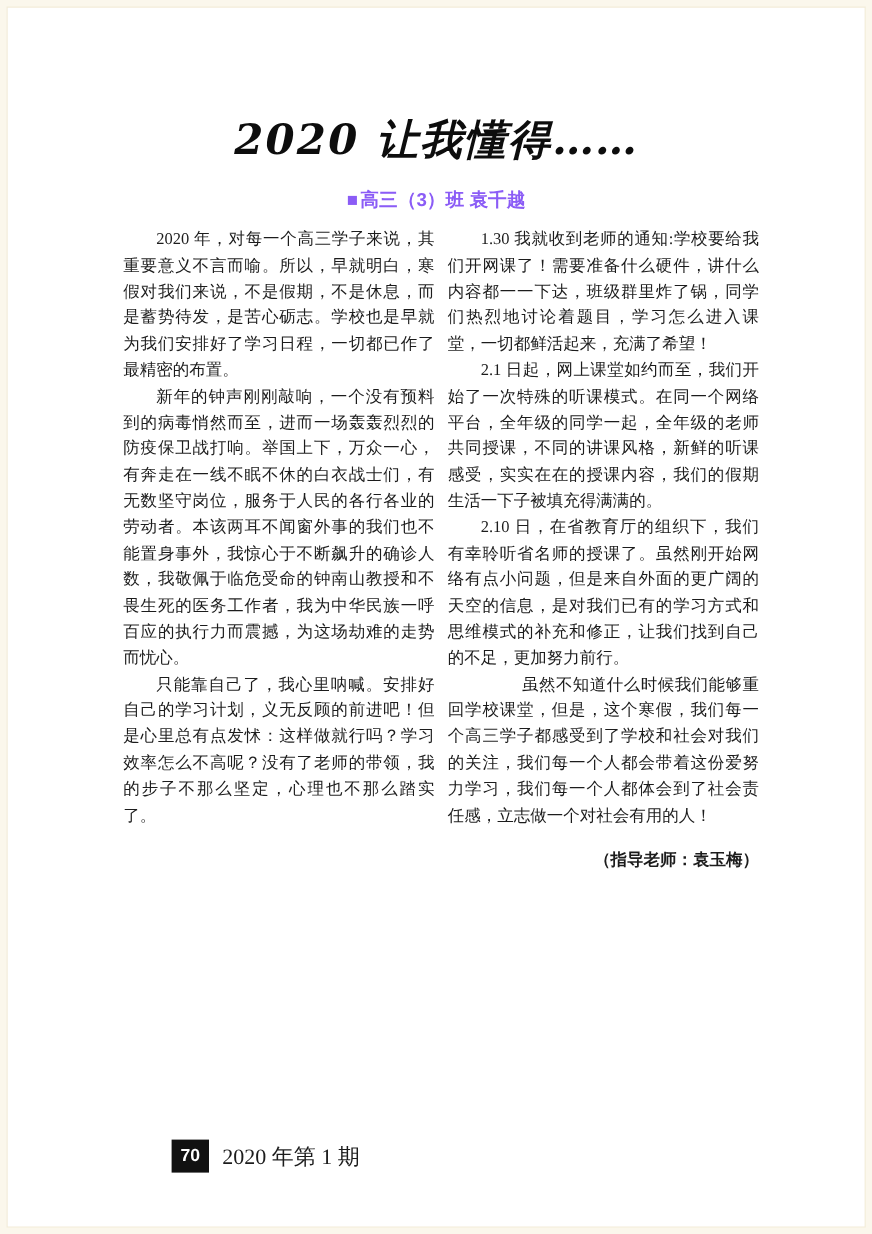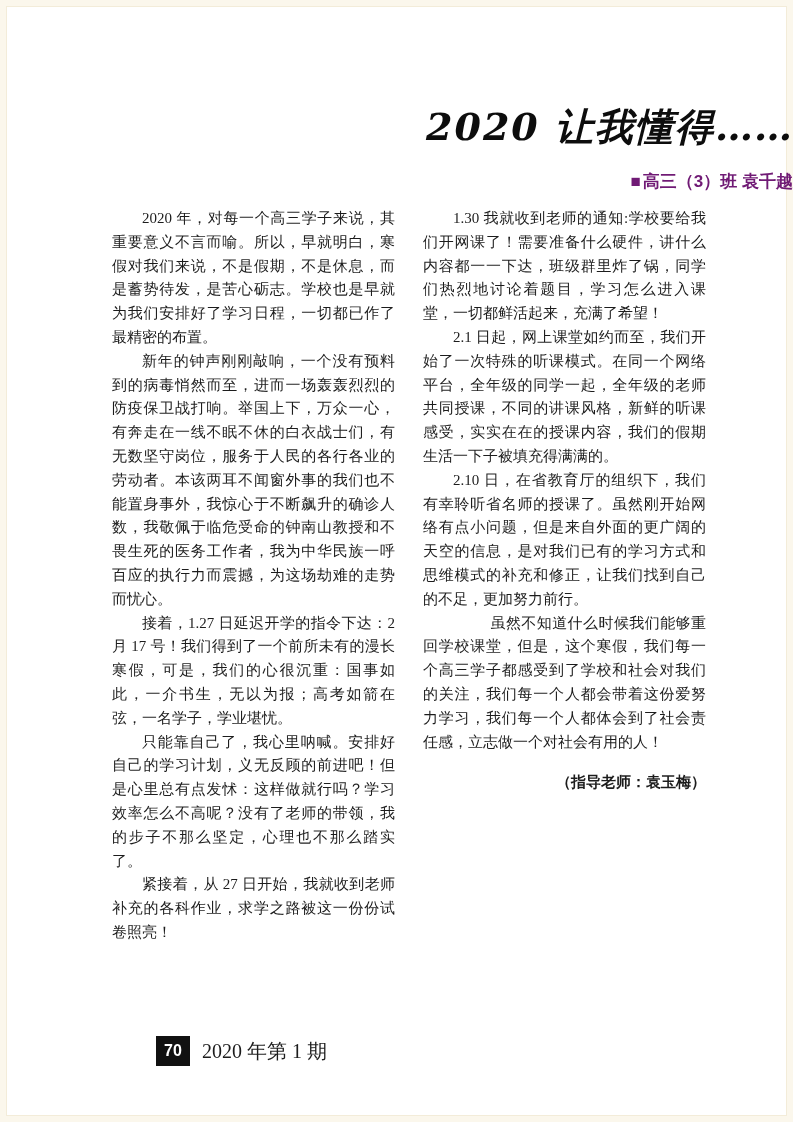--- a/index.html
+++ b/index.html
@@ -16,54 +16,54 @@
     overflow: hidden;
     color: #1c1c1c;
     font-family: "Liberation Serif", "DejaVu Serif", serif;
   }
   .title {
     position: absolute;
     top: 104px;
     left: 0;
     width: 100%;
     margin: 0;
-    text-align: right;
+    text-align: center;
     font-family: "DejaVu Serif", "Liberation Serif", serif;
     font-size: 38px;
     line-height: 46px;
     font-weight: bold;
     font-style: italic;
     letter-spacing: 2px;
     color: #0d0d0d;
   }
   .title .dots {
     letter-spacing: 1px;
     font-weight: bold;
   }
   .byline {
     position: absolute;
     top: 170px;
     left: 0;
     width: 100%;
-    text-align: right;
+    text-align: center;
     font-family: "Liberation Sans", "DejaVu Sans", sans-serif;
     font-size: 17px;
     font-weight: bold;
-    color: #701a75;
+    color: #8b5cf6;
   }
   .byline .marker {
     margin-right: 2px;
   }
   .columns {
     position: absolute;
     top: 207px;
     left: 112px;
     width: 578px;
     display: flex;
-    gap: 28px;
+    gap: 12px;
   }
   .col {
     width: 283px;
     flex: 0 0 283px;
   }
   .col p {
     margin: 0;
     font-size: 15px;
     line-height: 23.8px;
     text-align: justify;
@@ -115,23 +115,21 @@
   <h1 class="title"><span>2020 让我懂得</span><span class="dots">……</span></h1>
 
   <div class="byline">
     <span class="marker">■</span><span>高三（3）班 袁千越</span>
   </div>
 
   <div class="columns">
     <div class="col">
       <p>2020 年，对每一个高三学子来说，其重要意义不言而喻。所以，早就明白，寒假对我们来说，不是假期，不是休息，而是蓄势待发，是苦心砺志。学校也是早就为我们安排好了学习日程，一切都已作了最精密的布置。</p>
       <p>新年的钟声刚刚敲响，一个没有预料到的病毒悄然而至，进而一场轰轰烈烈的防疫保卫战打响。举国上下，万众一心，有奔走在一线不眠不休的白衣战士们，有无数坚守岗位，服务于人民的各行各业的劳动者。本该两耳不闻窗外事的我们也不能置身事外，我惊心于不断飙升的确诊人数，我敬佩于临危受命的钟南山教授和不畏生死的医务工作者，我为中华民族一呼百应的执行力而震撼，为这场劫难的走势而忧心。</p>
-      <p>接着，1.27 日延迟开学的指令下达：2 月 17 号！我们得到了一个前所未有的漫长寒假，可是，我们的心很沉重：国事如此，一介书生，无以为报；高考如箭在弦，一名学子，学业堪忧。</p>
       <p>只能靠自己了，我心里呐喊。安排好自己的学习计划，义无反顾的前进吧！但是心里总有点发怵：这样做就行吗？学习效率怎么不高呢？没有了老师的带领，我的步子不那么坚定，心理也不那么踏实了。</p>
-      <p>紧接着，从 27 日开始，我就收到老师补充的各科作业，求学之路被这一份份试卷照亮！</p>
     </div>
     <div class="col">
       <p>1.30 我就收到老师的通知:学校要给我们开网课了！需要准备什么硬件，讲什么内容都一一下达，班级群里炸了锅，同学们热烈地讨论着题目，学习怎么进入课堂，一切都鲜活起来，充满了希望！</p>
       <p>2.1 日起，网上课堂如约而至，我们开始了一次特殊的听课模式。在同一个网络平台，全年级的同学一起，全年级的老师共同授课，不同的讲课风格，新鲜的听课感受，实实在在的授课内容，我们的假期生活一下子被填充得满满的。</p>
       <p>2.10 日，在省教育厅的组织下，我们有幸聆听省名师的授课了。虽然刚开始网络有点小问题，但是来自外面的更广阔的天空的信息，是对我们已有的学习方式和思维模式的补充和修正，让我们找到自己的不足，更加努力前行。</p>
       <p class="deep-indent">虽然不知道什么时候我们能够重回学校课堂，但是，这个寒假，我们每一个高三学子都感受到了学校和社会对我们的关注，我们每一个人都会带着这份爱努力学习，我们每一个人都体会到了社会责任感，立志做一个对社会有用的人！</p>
       <p class="credit">（指导老师：袁玉梅）</p>
     </div>
   </div>
 

